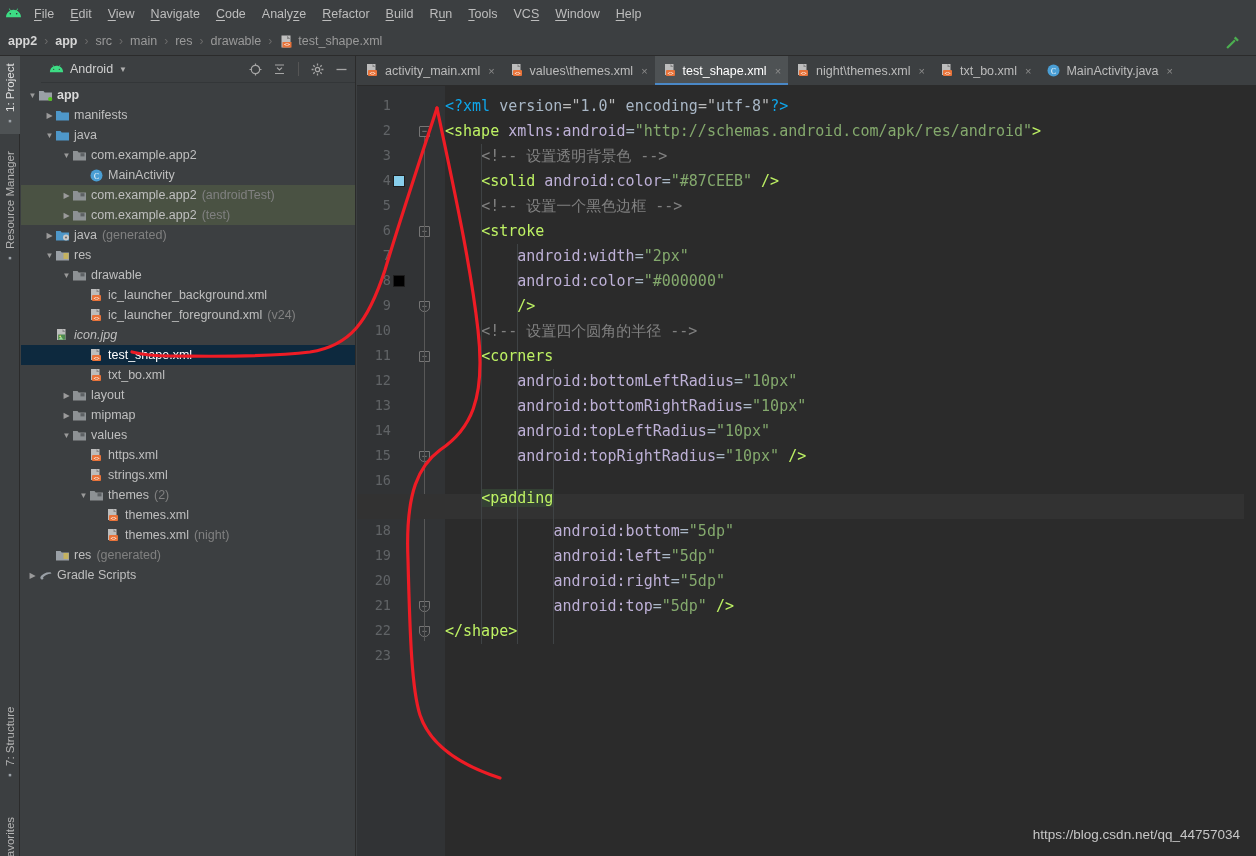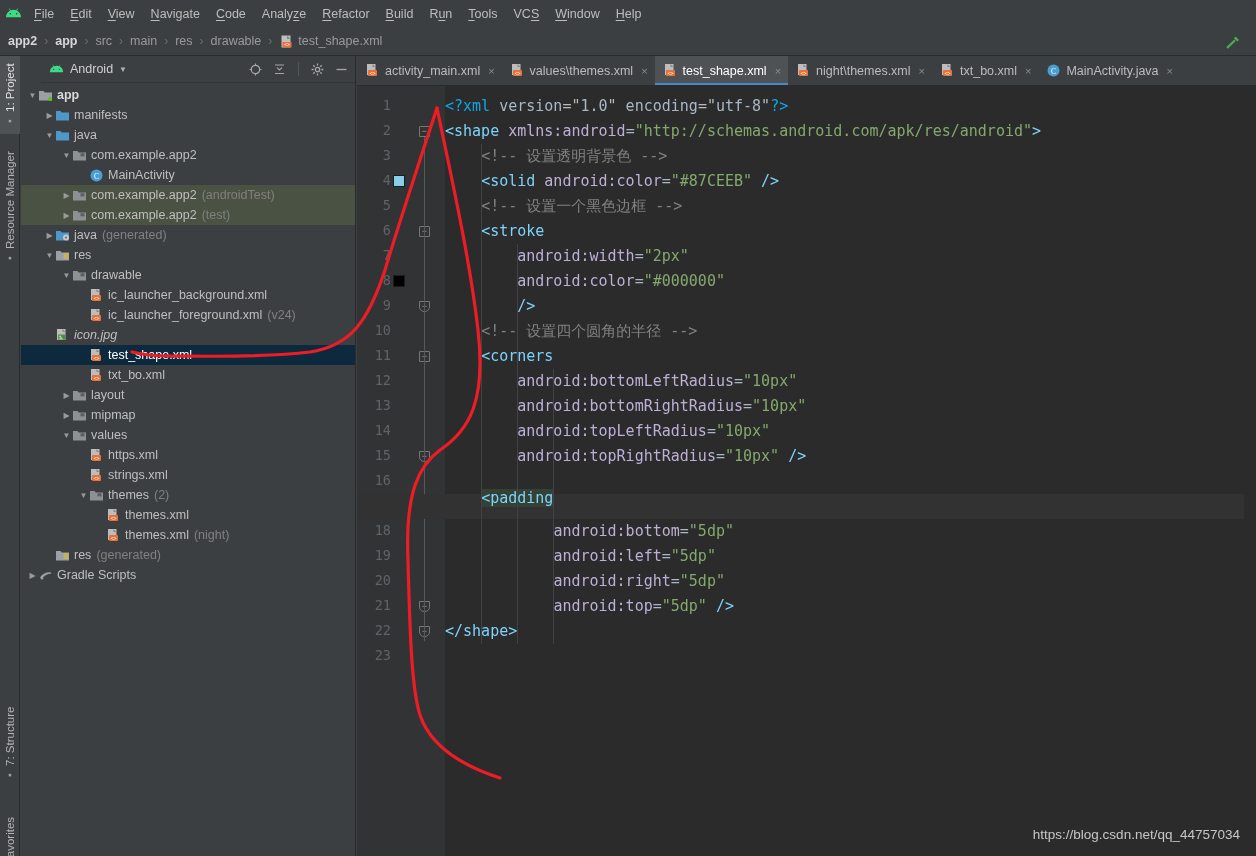--- a/index.html
+++ b/index.html
@@ -130,21 +130,21 @@
   .foldline { position: absolute; left: 67px; width: 1px; background: #585858; }
 
   .codetext {
     position: absolute; left: 88px; top: 0; width: 811px; height: 770px;
     font-family: "DejaVu Sans Mono", monospace; font-size: 15px;
   }
   .cline { position: absolute; left: 0; height: 25px; line-height: 25px; white-space: pre; }
   .curline { position: absolute; left: -88px; width: 899px; height: 25px; background: #323232; }
   .indent-guide { position: absolute; width: 1px; background: #3f4345; }
 
-  .tag   { color: #7dd3fc; }
+  .tag   { color: #bef264; }
   .attr  { color: #bdb0d6; }
   .val   { color: #84a96d; }
   .eq    { color: #a9b7c6; }
   .cmt   { color: #808080; }
   .pi    { color: #0ea5e9; }
   .sel-padding { background: #344134; }
   .caret { display: inline-block; width: 1px; height: 17px; background: #cfcfcf; vertical-align: -3px; }
 
   
   .rightgut {

